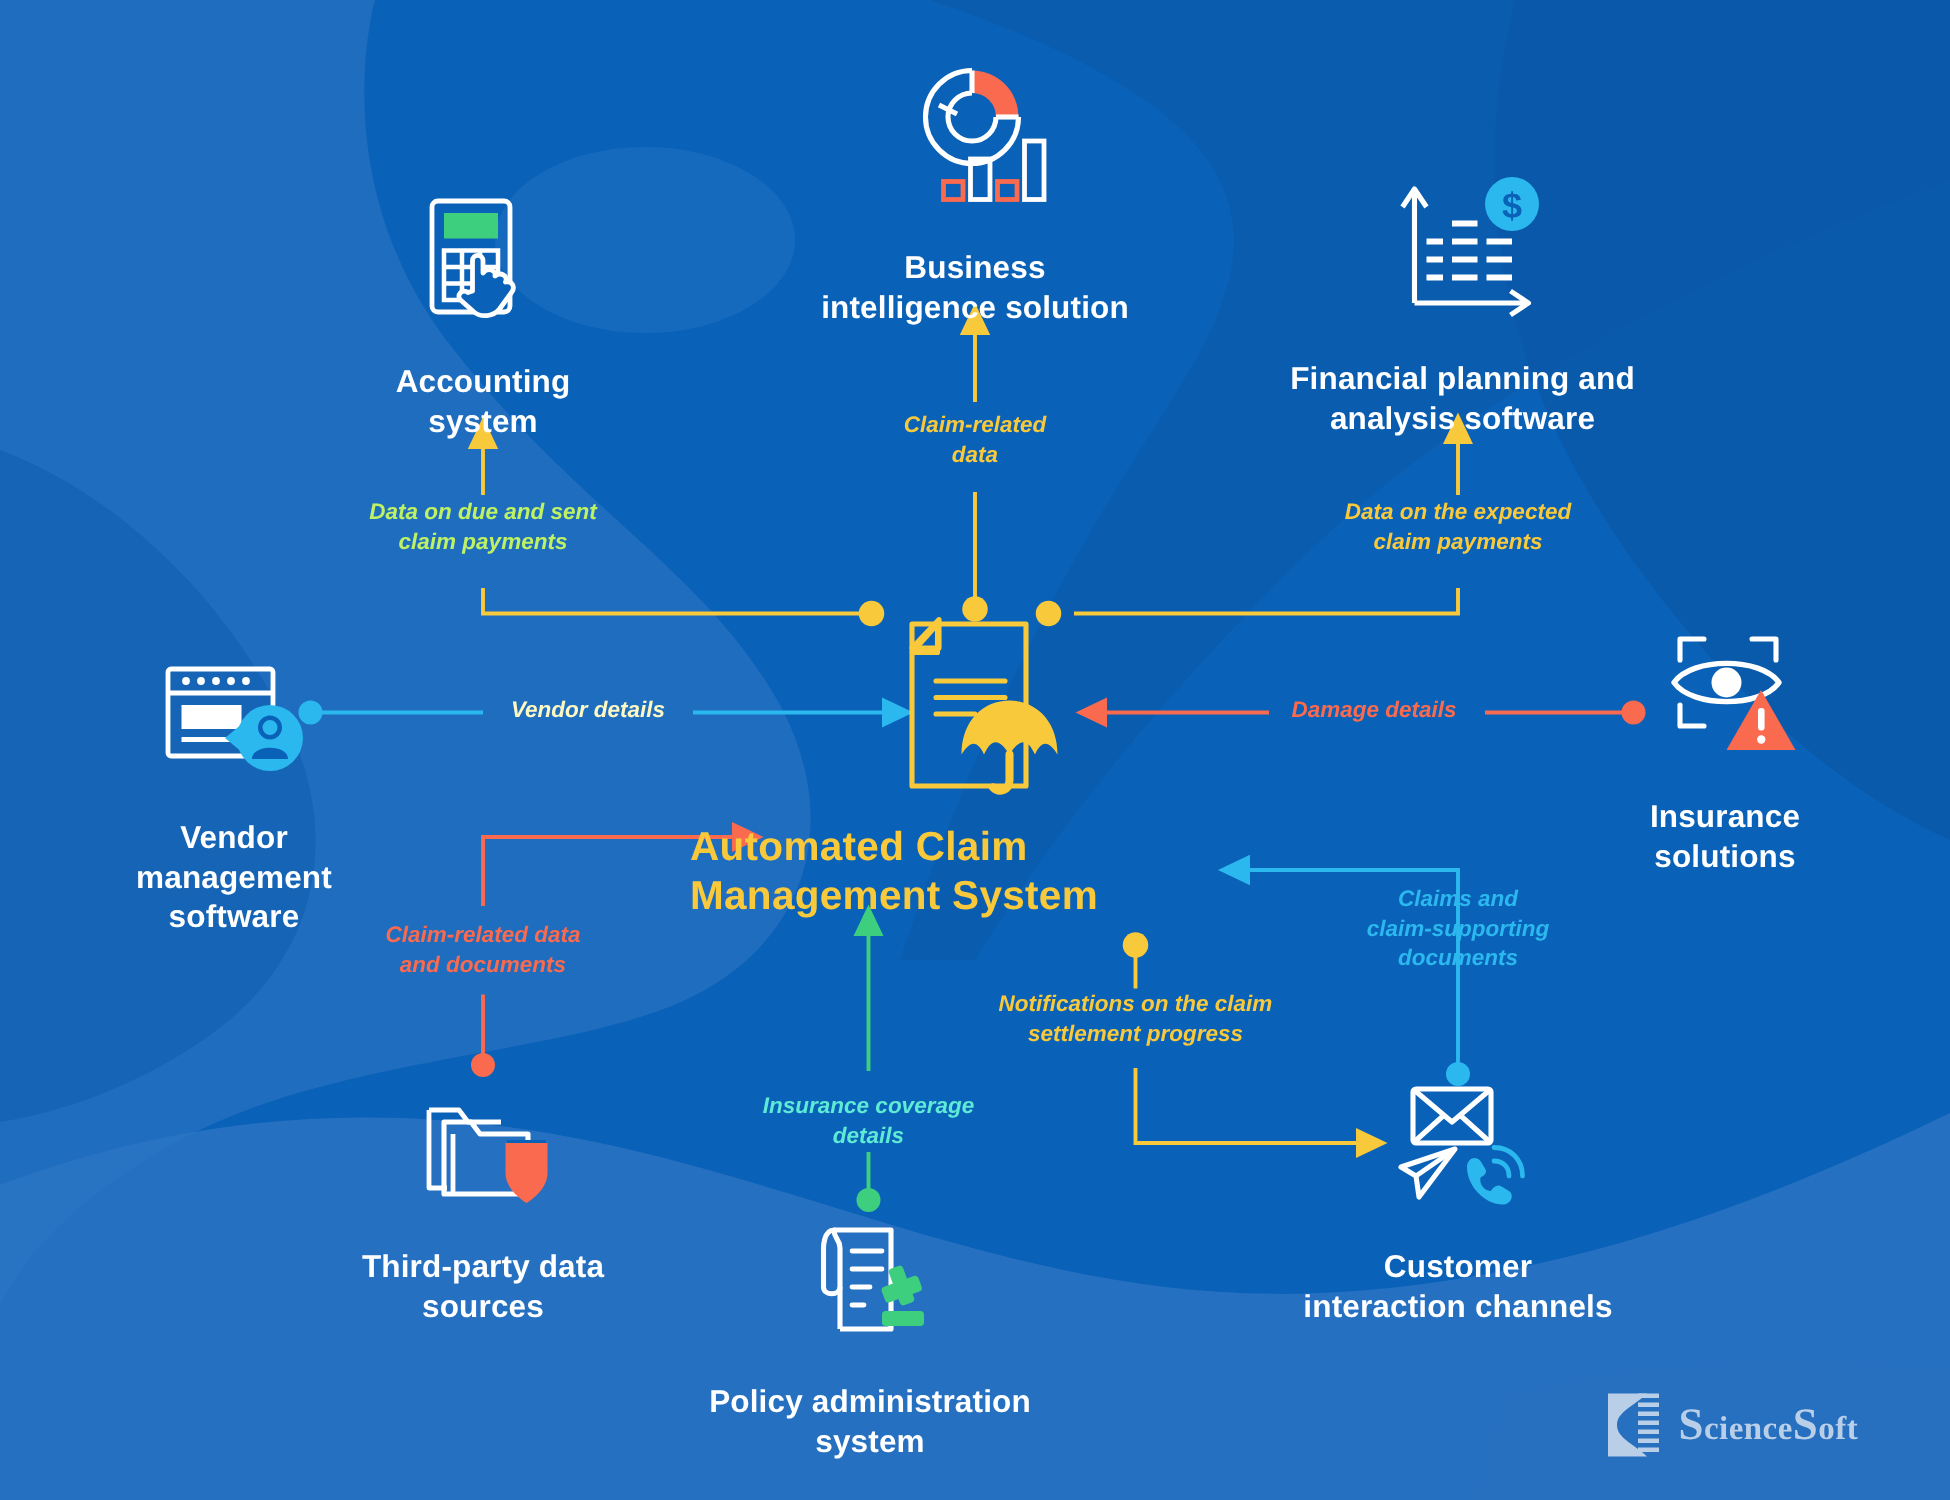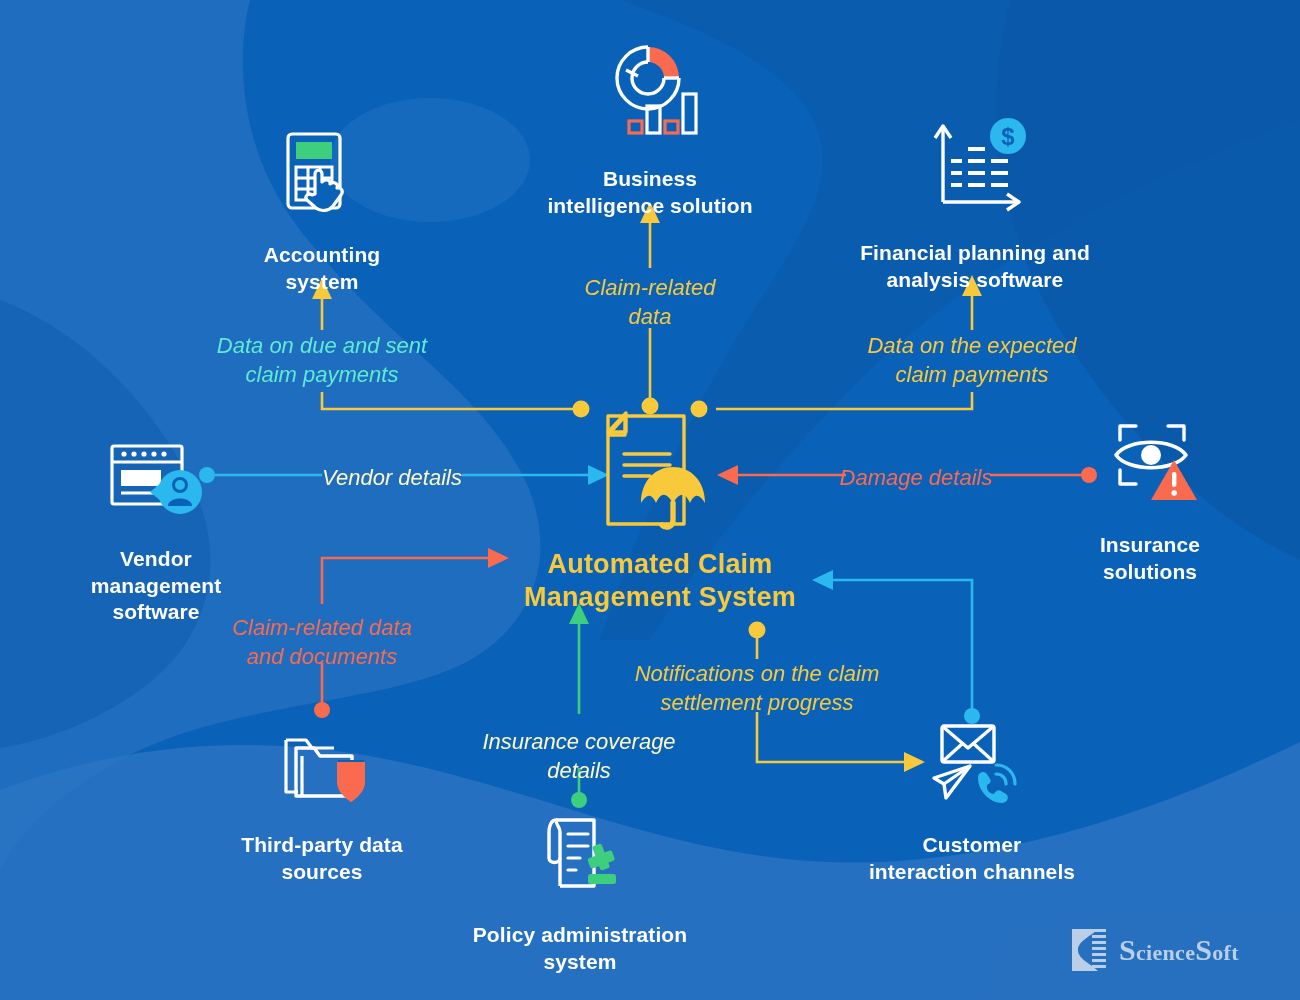--- a/index.html
+++ b/index.html
@@ -45,31 +45,30 @@
   }
   .node .icon {
     display: flex;
     justify-content: center;
     align-items: flex-end;
     margin-bottom: 8px;
   }
   .wlabel {
     position: absolute;
     z-index: 4;
-    font-size: 22px;
-    font-weight: normal;
+    font-size: 15px;
+    font-weight: bold;
     font-style: italic;
     line-height: 1.3;
     text-align: center;
     white-space: pre-line;
   }
   #center-title {
     position: absolute;
     z-index: 4;
-    text-align: center;
     color: #f9c93c;
     font-size: 27px;
     font-weight: bold;
     line-height: 1.22;
     white-space: pre-line;
     letter-spacing: 0.2px;
   }
   #logo {
     position: absolute;
     z-index: 5;
@@ -366,39 +365,42 @@
         <g fill="none" stroke="#2bb8ef" stroke-width="3.2" stroke-linecap="round">
           <path d="M72,52 C78,52 82,56 82,62"></path>
           <path d="M72,43 C83,43 91,51 91,62"></path>
         </g>
       </svg>
     </div>
     <div class="lbl">Customer
 interaction channels</div>
   </div>
 
-  <div class="wlabel" style="left:202px; top:332px; width:240px; color:#5eead4;">Data on due and sent
+  <div class="wlabel" style="left:202px; top:332px; width:240px; color:#bef264;">Data on due and sent
 claim payments</div>
 
   <div class="wlabel" style="left:550px; top:274px; width:200px; color:#f9c93c;">Claim-related
 data</div>
 
   <div class="wlabel" style="left:852px; top:332px; width:240px; color:#f9c93c;">Data on the expected
 claim payments</div>
 
   <div class="wlabel" style="left:302px; top:464px; width:180px; color:#fef9c3;">Vendor details</div>
 
   <div class="wlabel" style="left:826px; top:464px; width:180px; color:#fa6a4f;">Damage details</div>
 
   <div class="wlabel" style="left:212px; top:614px; width:220px; color:#fa6a4f;">Claim-related data
 and documents</div>
 
-  <div class="wlabel" style="left:479px; top:728px; width:200px; color:#fef9c3;">Insurance coverage
+  <div class="wlabel" style="left:479px; top:728px; width:200px; color:#5eead4;">Insurance coverage
 details</div>
 
+  <div class="wlabel" style="left:882px; top:590px; width:180px; color:#2bb8ef;">Claims and
+claim-supporting
+documents</div>
 
   <div class="wlabel" style="left:617px; top:660px; width:280px; color:#f9c93c;">Notifications on the claim
 settlement progress</div>
 
   <div id="logo" style="left:1068px; top:925px;">
     <svg width="42" height="50" viewBox="0 0 42 50">
       <path d="M4,4 L30,4 C22,12 10,16 10,25 C10,34 22,38 30,46 L4,46 Z" fill="#b9cfe8"></path>
       <g fill="#b9cfe8">
         <rect x="24" y="4" width="14" height="3"></rect>
         <rect x="24" y="10" width="14" height="3"></rect>

